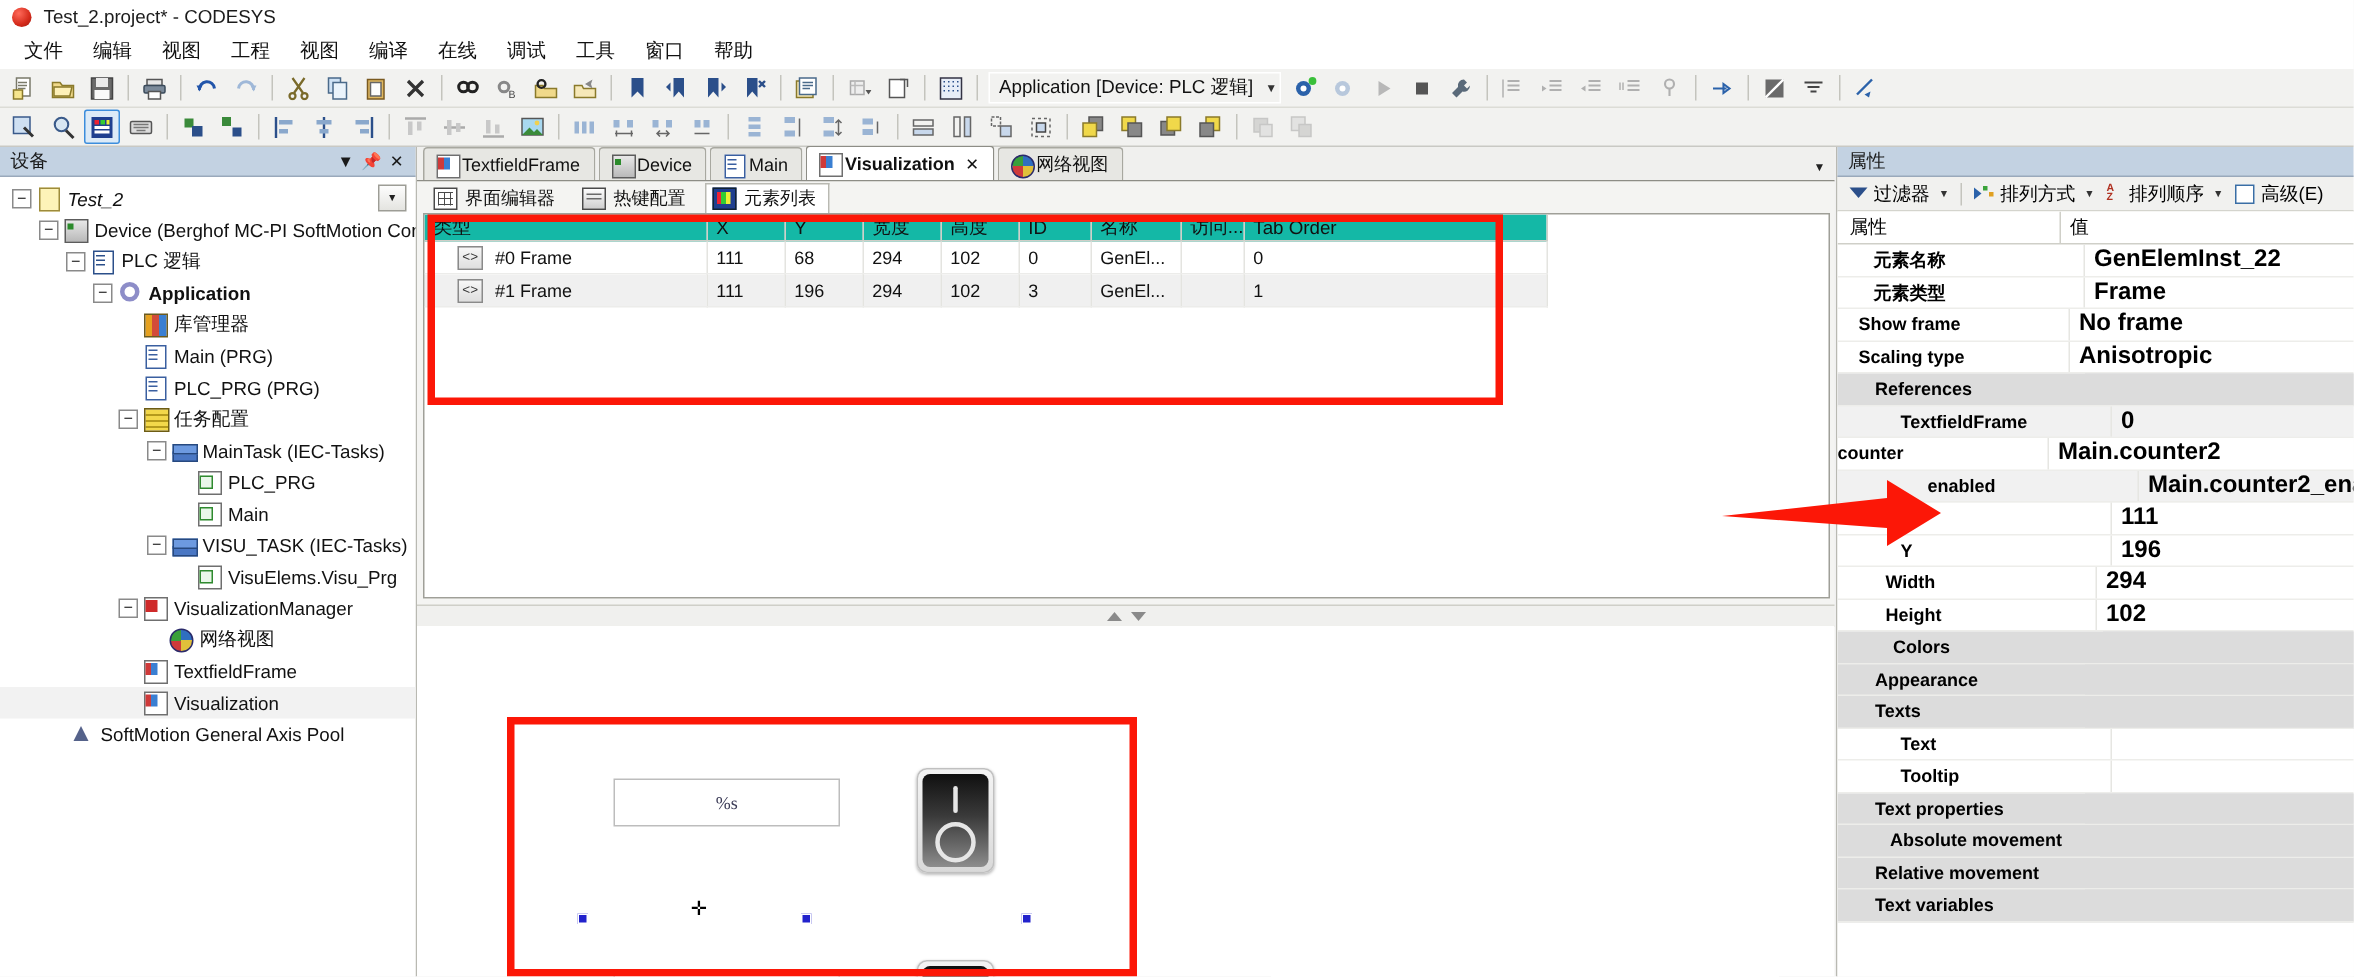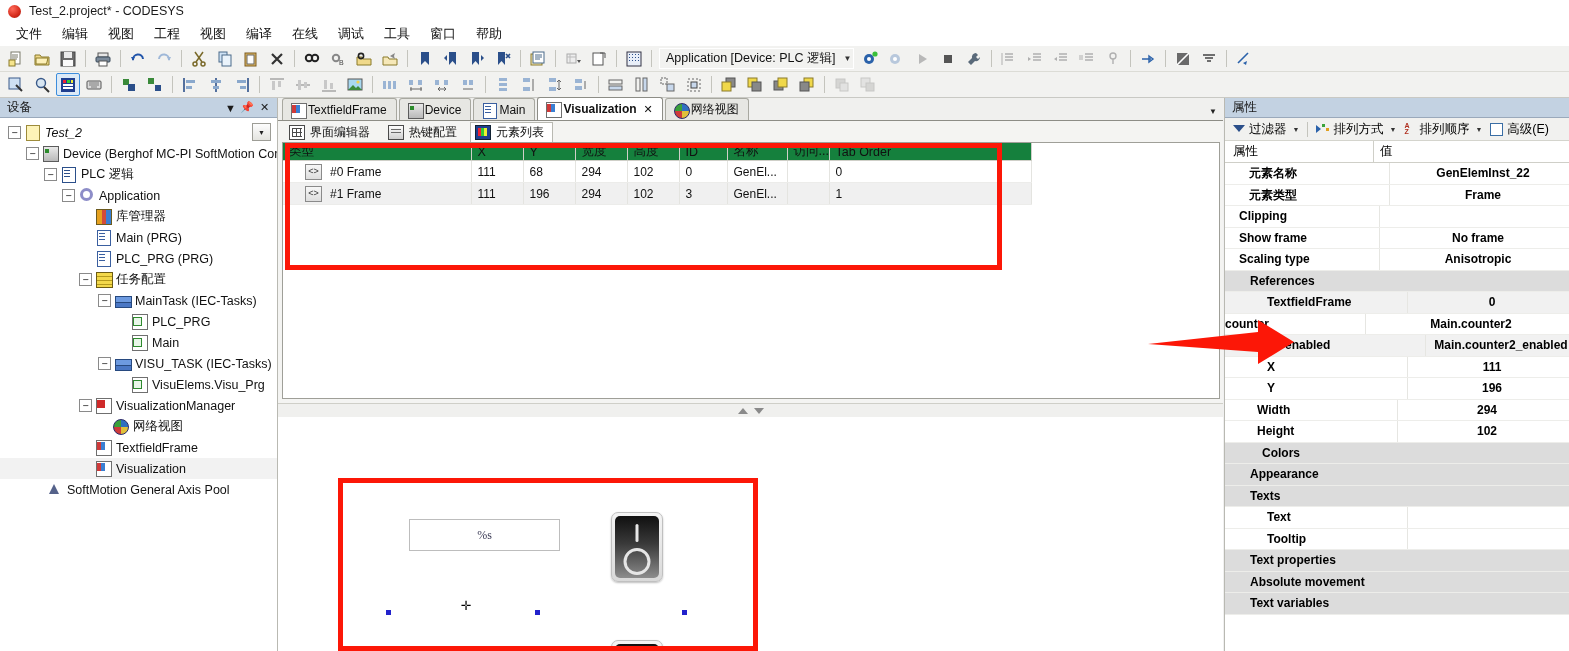--- a/index.html
+++ b/index.html
@@ -81,21 +81,21 @@
   .tree-row.selected { background: #f2f2f2; }
   .expander {
     width: 11px; height: 11px; border: 1px solid #8a8a8a; background: #fff;
     display: inline-flex; align-items: center; justify-content: center;
     font-size: 10px; line-height: 9px; color: #333; margin-right: 3px; flex: none;
     font-family: "DejaVu Sans Mono", monospace;
   }
   .ticon { width: 17px; height: 16px; margin-right: 4px; flex: none; position: relative; }
   .tlabel { font-size: 12.5px; }
   .tlabel.italic { font-style: italic; }
-  .tlabel.bold { font-weight: normal; }
+  .tlabel.bold { font-weight: bold; }
   .ic-doc-y { background: #fdf3b8; border: 1px solid #9d8b3b; width: 12px; height: 14px; margin-left:2px;}
   .ic-dev { background: linear-gradient(#e8e8e8,#b9b9b9); border: 1px solid #5c5c5c; width: 14px; height: 14px; margin-left:1px; }
   .ic-dev::after { content:''; position:absolute; left:3px; top:3px; width:4px; height:4px; background:#2c8b2c; }
   .ic-plc { background: #ffffff; border: 1px solid #2b4f8a; width: 12px; height: 14px; margin-left:2px;}
   .ic-plc::after{content:'';position:absolute;left:4px;top:3px;width:6px;height:1px;box-shadow:0 3px 0 #2b4f8a,0 6px 0 #2b4f8a;background:#2b4f8a;}
   .ic-gear {
     width: 13px; height: 13px; margin-left: 2px; border-radius: 50%;
     border: 3px solid #8d8dc8; background: #ffffff; box-sizing: border-box;
   }
   .ic-lib { width:14px;height:14px;margin-left:1px;
@@ -174,21 +174,21 @@
   .si-list::after{content:'';position:absolute;left:2px;top:2px;width:9px;height:8px;
     background: linear-gradient(90deg,#e23 0 33%, #3c3 33% 66%, #ee3 66% 100%);}
 
   
   .elem-table-wrap {
     position: absolute; left: 4px; top: 44px; width: 936px; height: 255px;
     background: #ffffff; border: 1px solid #9f9f98; overflow: hidden;
   }
   .elem-table { width: 748px; border-collapse: collapse; table-layout: fixed; }
   .elem-table th {
-    height: 14px; background: #15803d; border-right: 1px solid #cfcfc8;
+    height: 14px; background: #14b8a6; border-right: 1px solid #cfcfc8;
     border-bottom: 1px solid #cfcfc8; font-size: 12.5px; font-weight: normal;
     text-align: left; padding: 0 0 0 6px; color: #111; white-space: nowrap;
   }
   .elem-table td {
     height: 21px; border-right: 1px solid #e4e4e0; border-bottom: 1px solid #ececea;
     font-size: 12px; padding: 0 0 0 6px; color: #111; white-space: nowrap; overflow: hidden;
   }
   .elem-table tr.alt td { background: #f0f0f0; }
   .elem-table td.typecell { padding-left: 22px; position: relative; }
   .elem-table td.typecell .lr-icon {
@@ -282,21 +282,21 @@
   }
   .pg-head .pgh-name { width: 140px; padding-left: 8px; font-size: 12.5px; line-height: 21px;
     border-right: 1px solid #cfcfc8; }
   .pg-head .pgh-val { flex: 1; padding-left: 6px; font-size: 12.5px; line-height: 21px; }
   .pg-row { display: flex; height: 20.5px; border-bottom: 1px solid #ededea; font-weight: bold; }
   .pg-row .cell-name {
     width: 140px; font-size: 12px; line-height: 20.5px; white-space: nowrap;
     border-right: 1px solid #e6e6e2; position: relative; overflow: hidden;
   }
   .pg-row .cell-val {
-    flex: 1; font-size: 12px; line-height: 20.5px; padding-left: 6px; white-space: nowrap; overflow: hidden; text-align: center;
+    flex: 1; font-size: 16px; line-height: 20.5px; padding-left: 6px; white-space: nowrap; overflow: hidden;
   }
   .pg-row.group { background: #dcdcdc; }
   .pg-row.group .cell-name { border-right: none; }
   .pg-row.group .cell-val { background: #dcdcdc; }
   .pg-row.shade { background: #f1f1f1; }
   .pg-row.shade .cell-val { background: #f1f1f1; }
 </style>
 </head>
 <body>
 
@@ -1096,24 +1096,20 @@
 
       <div class="pg-row">
         <div class="cell-name" style="padding-left:24px">元素名称</div>
         <div class="cell-val">GenElemInst_22</div>
       </div>
       <div class="pg-row">
         <div class="cell-name" style="padding-left:24px">元素类型</div>
         <div class="cell-val">Frame</div>
       </div>
       <div class="pg-row">
-        <div class="cell-name" style="padding-left:14px">Clipping</div>
-        <div class="cell-val"></div>
-      </div>
-      <div class="pg-row">
         <div class="cell-name" style="padding-left:14px">Show frame</div>
         <div class="cell-val">No frame</div>
       </div>
       <div class="pg-row">
         <div class="cell-name" style="padding-left:14px">Scaling type</div>
         <div class="cell-val">Anisotropic</div>
       </div>
 
       <div class="pg-row group">
         <div class="cell-name" style="padding-left:25px">References</div>
@@ -1171,21 +1167,25 @@
       <div class="pg-row">
         <div class="cell-name" style="padding-left:42px">Tooltip</div>
         <div class="cell-val"></div>
       </div>
 
       <div class="pg-row group">
         <div class="cell-name" style="padding-left:25px">Text properties</div>
         <div class="cell-val"></div>
       </div>
       <div class="pg-row group">
-        <div class="cell-name" style="padding-left:25px">Absolute movement</div>
+        <div class="cell-name" style="padding-left:35px">Absolute movement</div>
+        <div class="cell-val"></div>
+      </div>
+      <div class="pg-row group">
+        <div class="cell-name" style="padding-left:25px">Relative movement</div>
         <div class="cell-val"></div>
       </div>
       <div class="pg-row group">
         <div class="cell-name" style="padding-left:25px">Text variables</div>
         <div class="cell-val"></div>
       </div>
     </div>
   </div>
 
   <div class="red-box" style="left:285px; top:143px; width:717px; height:127px;"></div>

